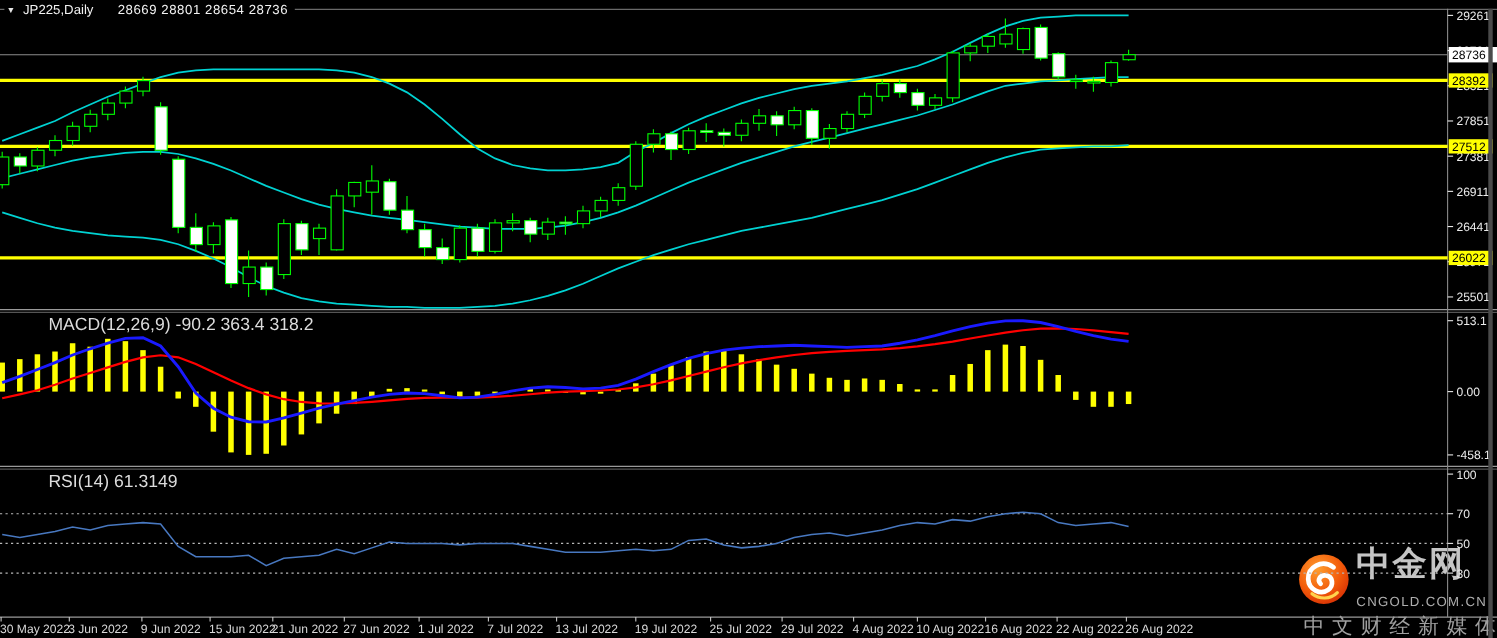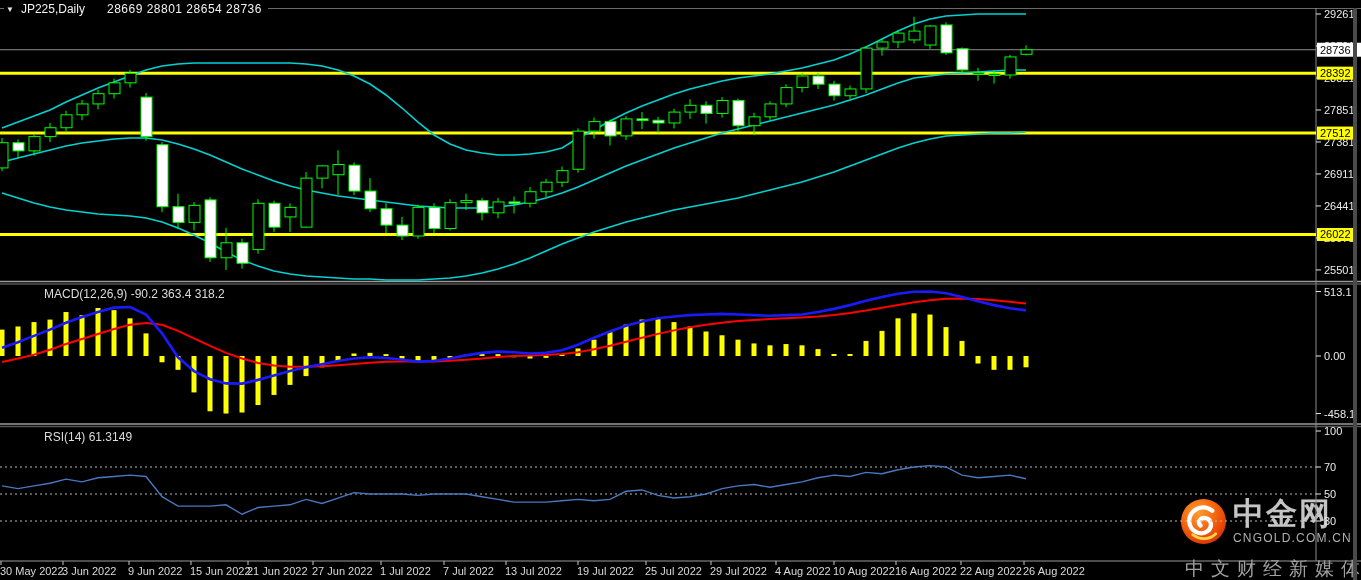--- a/index.html
+++ b/index.html
@@ -4,30 +4,30 @@
 <style>
   html,body{margin:0;padding:0;background:#000;}
   body{width:1361px;height:580px;position:relative;overflow:hidden;
        font-family:"Liberation Sans","DejaVu Sans",sans-serif;}
   .abs{position:absolute;}
   #chart-layer{position:absolute;left:0;top:0;z-index:2;}
   #header-bar{left:4px;top:1px;z-index:3;color:#f2f2f2;font-size:12px;
               background:#000;padding:1px 6px 1px 2px;display:flex;align-items:center;}
   #header-bar .tri{font-size:8px;margin-right:7px;color:#e8e8e8;}
   #header-bar .ohlc{margin-left:22px;letter-spacing:.5px;}
-  .pane-label{z-index:3;color:#dcdcdc;font-size:12px;background:transparent;padding-left:40px;}
+  .pane-label{z-index:3;color:#dcdcdc;font-size:16px;background:transparent;padding-left:40px;}
   #macd-label{left:4px;top:287px;}
   #rsi-label{left:4px;top:430px;}
   
   #watermark{left:1180px;top:498px;z-index:1;width:181px;}
   #wm-row{display:flex;align-items:center;}
   #wm-text{margin-left:6px;}
   #wm-brand{font-size:31px;font-weight:bold;color:rgba(224,224,224,.88);
             letter-spacing:2px;line-height:30px;}
-  #wm-domain{font-size:12px;color:rgba(205,205,205,.85);letter-spacing:1.2px;margin-top:2px;}
+  #wm-domain{font-size:12px;color:rgba(205,205,205,.85);letter-spacing:1.2px;margin-top:12px;}
   #wm-slogan{position:absolute;left:5px;top:58px;font-size:19px;white-space:nowrap;
              color:rgba(200,200,200,.8);letter-spacing:7px;text-align:center;}
   #scrollbar-strip{left:1353px;top:8px;width:4px;height:572px;background:#4a4a4a;z-index:2;}
 </style>
 </head>
 <body>
 
 <div id="header-bar" class="abs">
   <span class="tri">▼</span>
   <span>JP225,Daily</span>

